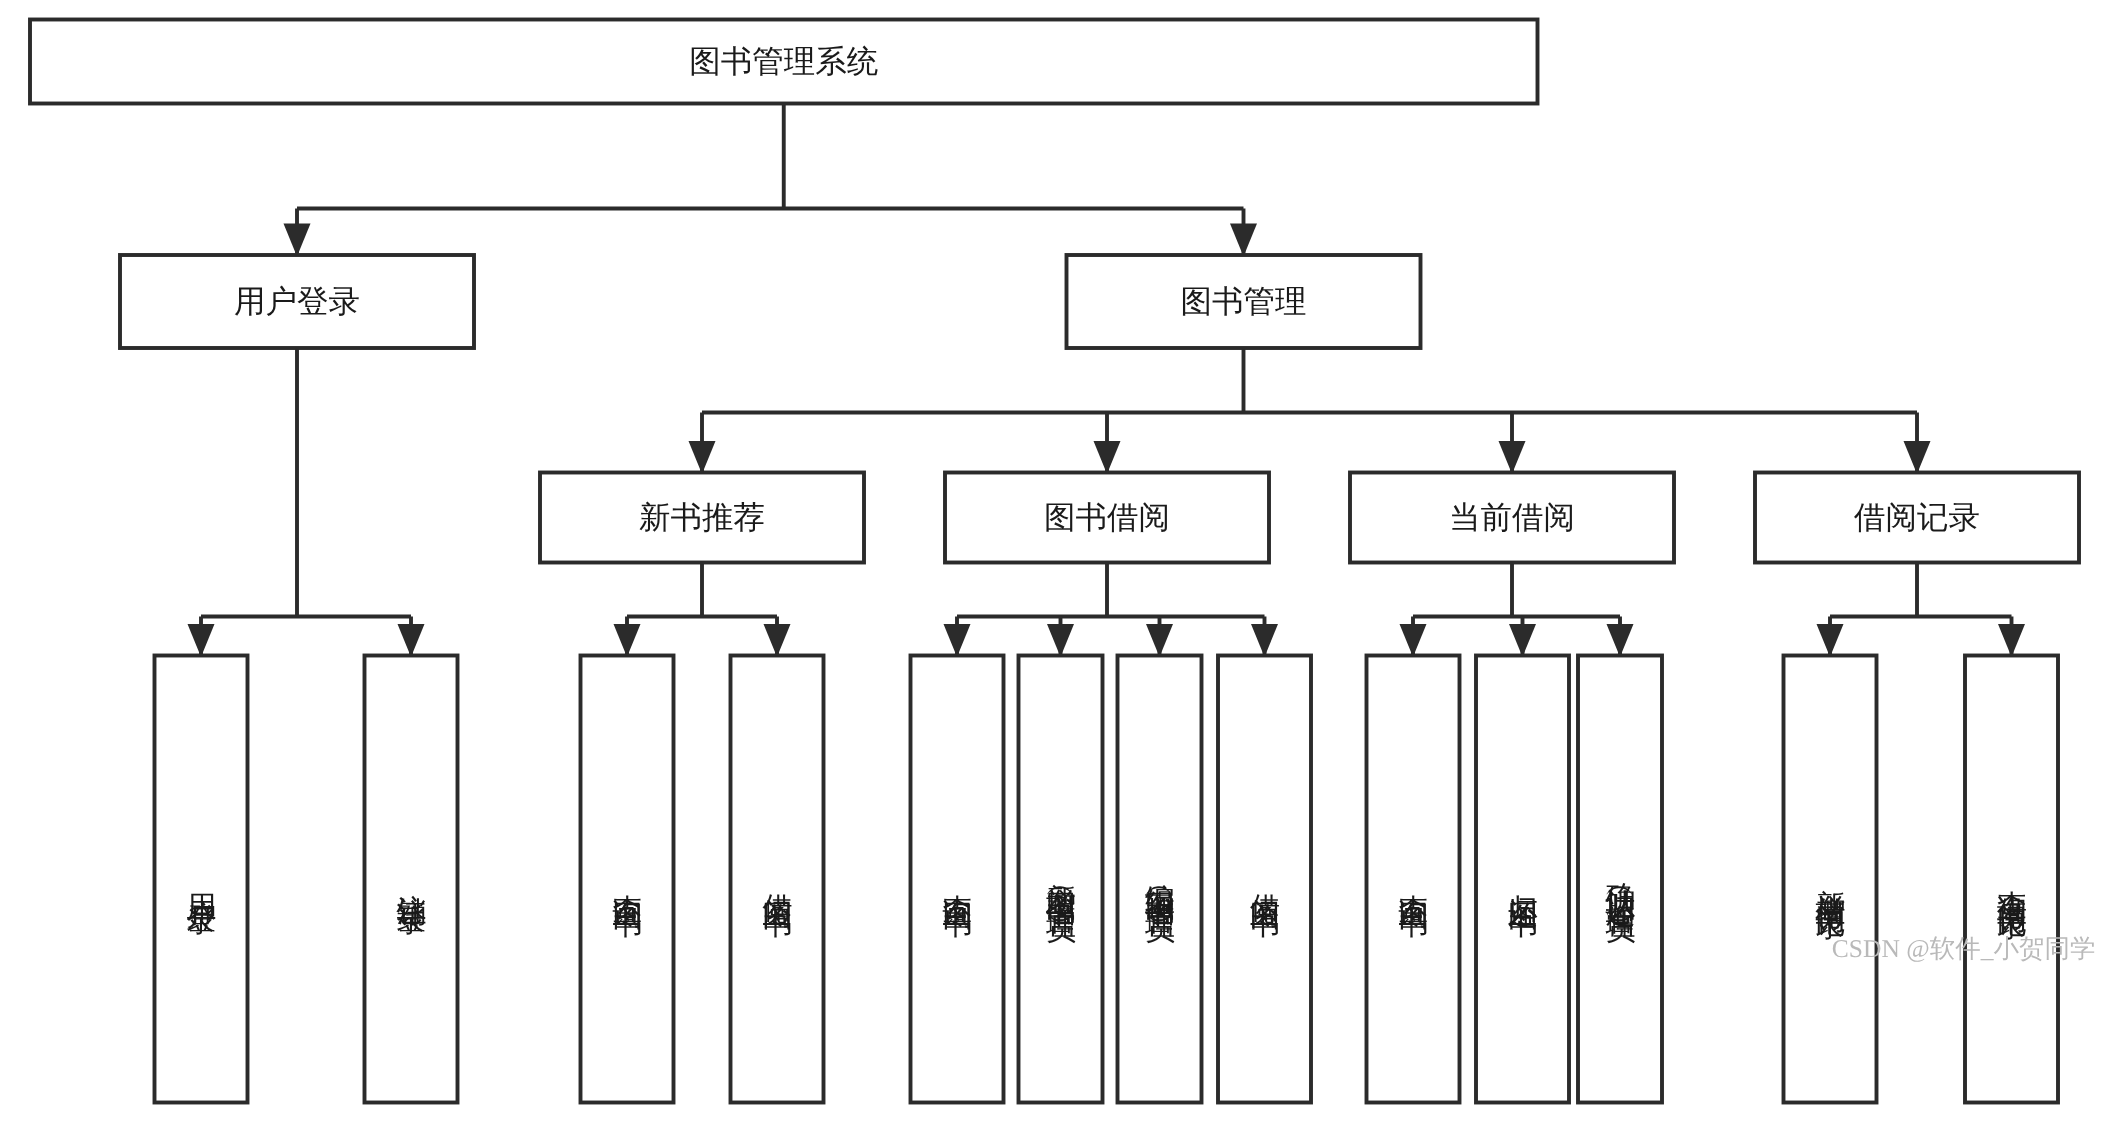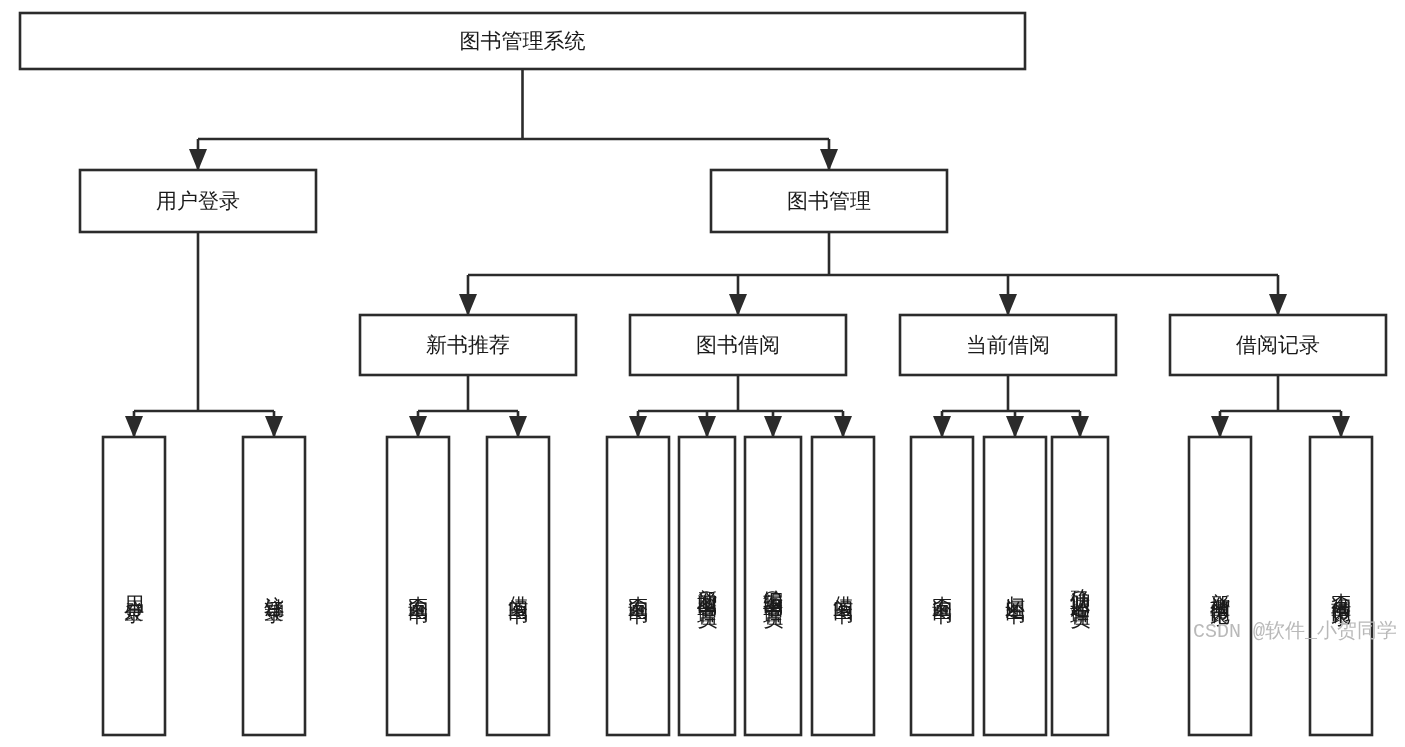--- a/index.html
+++ b/index.html
@@ -62,22 +62,22 @@
     color: #1a1a1a;
     letter-spacing: 3px;
     white-space: nowrap;
     pointer-events: none;
     text-align: center;
   }
   .watermark {
     position: absolute;
     right: 8px;
     bottom: 4px;
-    font-family: Liberation Mono, monospace;
-    font-size: 20px;
+    font-family: Liberation Serif, serif;
+    font-size: 17px;
     color: #b9b9b9;
     white-space: nowrap;
     user-select: none;
   }
 </style>
 </head>
 <body>
 
 <div id="diagram-root">
 

